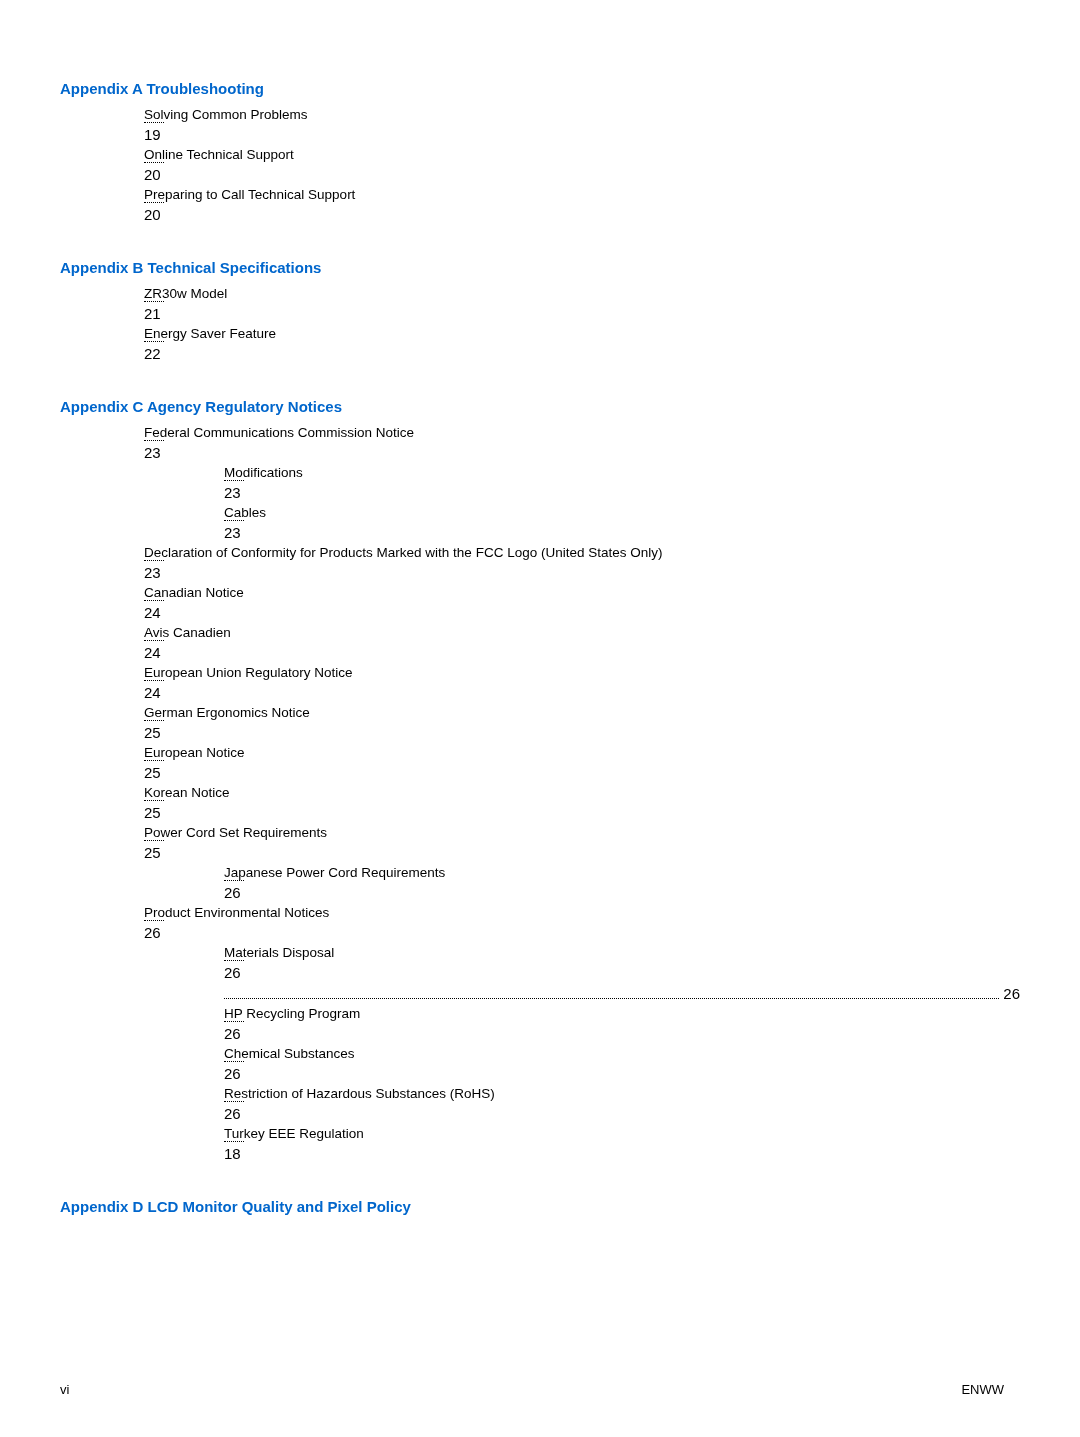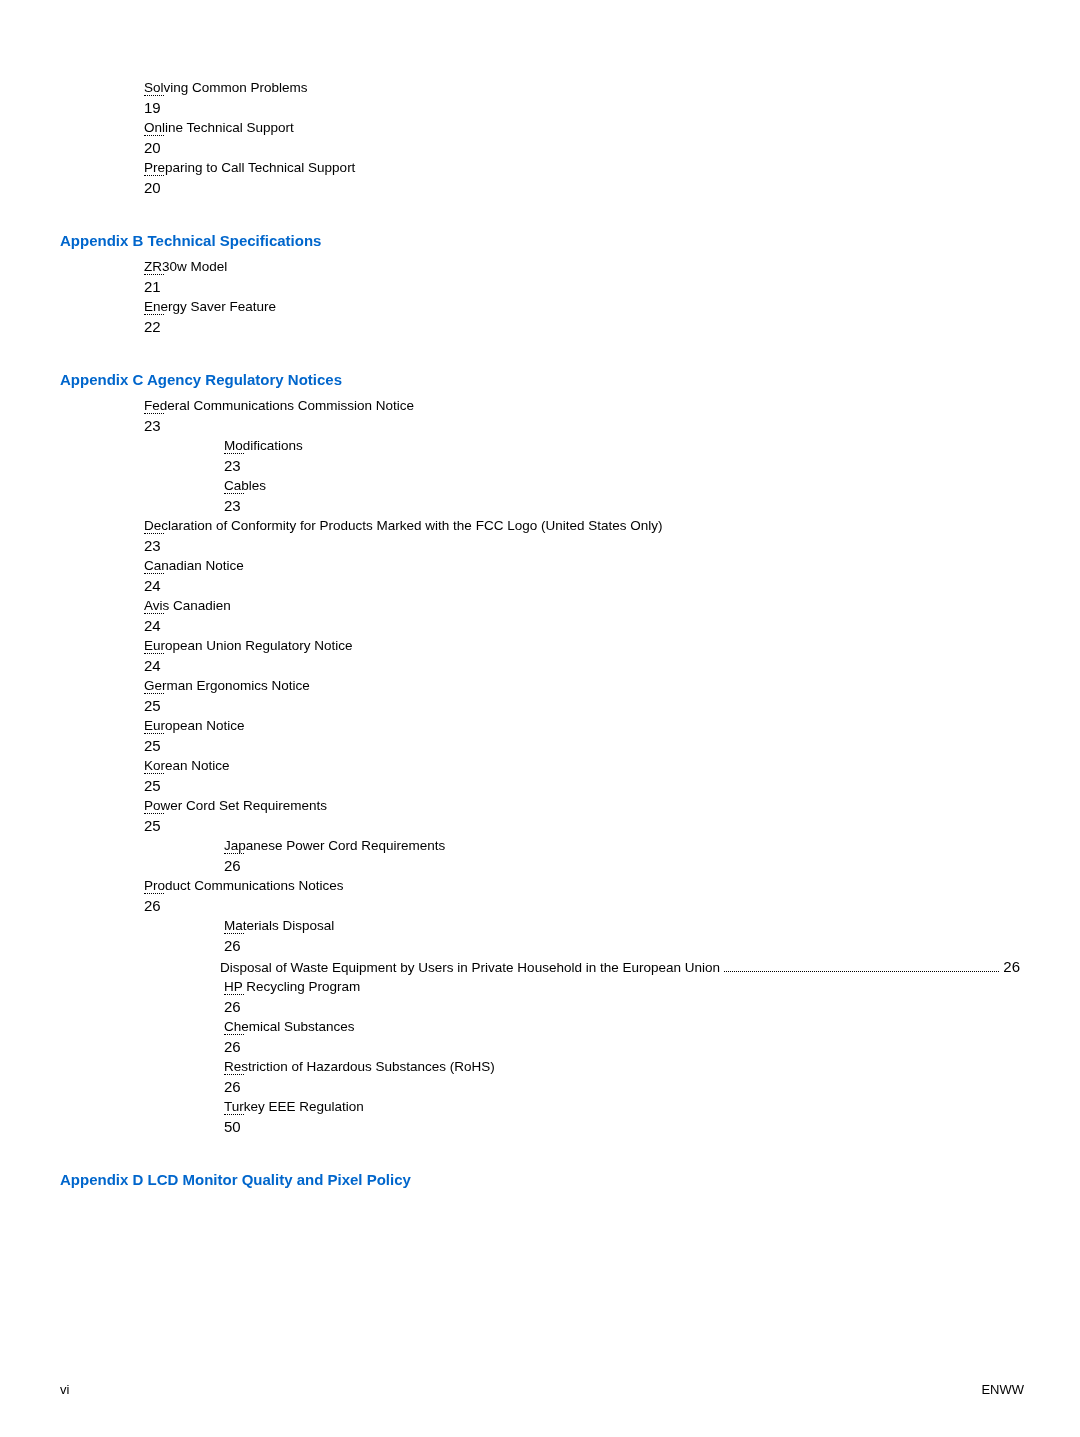--- a/index.html
+++ b/index.html
@@ -76,31 +76,32 @@
 
     .toc-label-multiline {
       flex-shrink: 0;
       max-width: 700px;
     }
 
     .footer {
       position: fixed;
       bottom: 40px;
       left: 60px;
-      right: 56px;
+      right: 76px;
       display: flex;
       justify-content: space-between;
       font-size: 13px;
     }
   </style>
 </head>
 <body>
 
 <div id="toc-container">
     <div class="toc-section">
+      <div class="appendix-heading">Appendix A  Troubleshooting</div>
       <div class="toc-entry level-1">
         <span class="toc-label">Solving Common Problems</span>
         <span class="toc-dots"></span>
         <span class="toc-page">19</span>
       </div>
       <div class="toc-entry level-1">
         <span class="toc-label">Online Technical Support</span>
         <span class="toc-dots"></span>
         <span class="toc-page">20</span>
       </div>
@@ -179,31 +180,30 @@
         <span class="toc-label">Power Cord Set Requirements</span>
         <span class="toc-dots"></span>
         <span class="toc-page">25</span>
       </div>
       <div class="toc-entry level-2">
         <span class="toc-label">Japanese Power Cord Requirements</span>
         <span class="toc-dots"></span>
         <span class="toc-page">26</span>
       </div>
       <div class="toc-entry level-1">
-        <span class="toc-label">Product Communications Notices</span>
+        <span class="toc-label">Product Environmental Notices</span>
         <span class="toc-dots"></span>
         <span class="toc-page">26</span>
       </div>
       <div class="toc-entry level-2">
         <span class="toc-label">Materials Disposal</span>
         <span class="toc-dots"></span>
         <span class="toc-page">26</span>
       </div>
       <div class="toc-entry-multiline level-2">
-        <span class="toc-label-multiline">Disposal of Waste Equipment by Users in Private Household in the European Union</span>
         <span class="toc-dots"></span>
         <span class="toc-page">26</span>
       </div>
       <div class="toc-entry level-2">
         <span class="toc-label">HP Recycling Program</span>
         <span class="toc-dots"></span>
         <span class="toc-page">26</span>
       </div>
       <div class="toc-entry level-2">
         <span class="toc-label">Chemical Substances</span>
@@ -211,21 +211,21 @@
         <span class="toc-page">26</span>
       </div>
       <div class="toc-entry level-2">
         <span class="toc-label">Restriction of Hazardous Substances (RoHS)</span>
         <span class="toc-dots"></span>
         <span class="toc-page">26</span>
       </div>
       <div class="toc-entry level-2">
         <span class="toc-label">Turkey EEE Regulation</span>
         <span class="toc-dots"></span>
-        <span class="toc-page">50</span>
+        <span class="toc-page">18</span>
       </div>
     </div>
     <div class="toc-section">
       <div class="appendix-heading">Appendix D  LCD Monitor Quality and Pixel Policy</div>
     </div>
   </div>
 
 <div class="footer">
   <span>vi</span>
   <span>ENWW</span>

